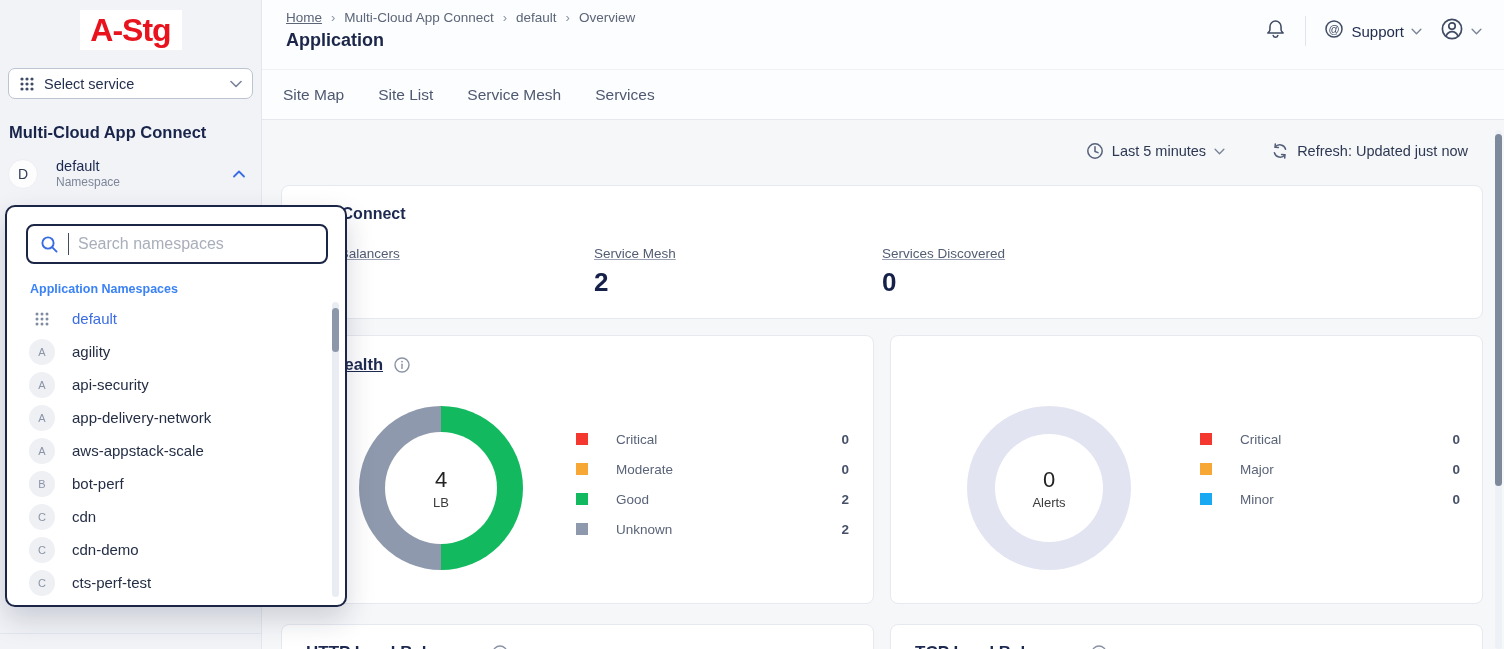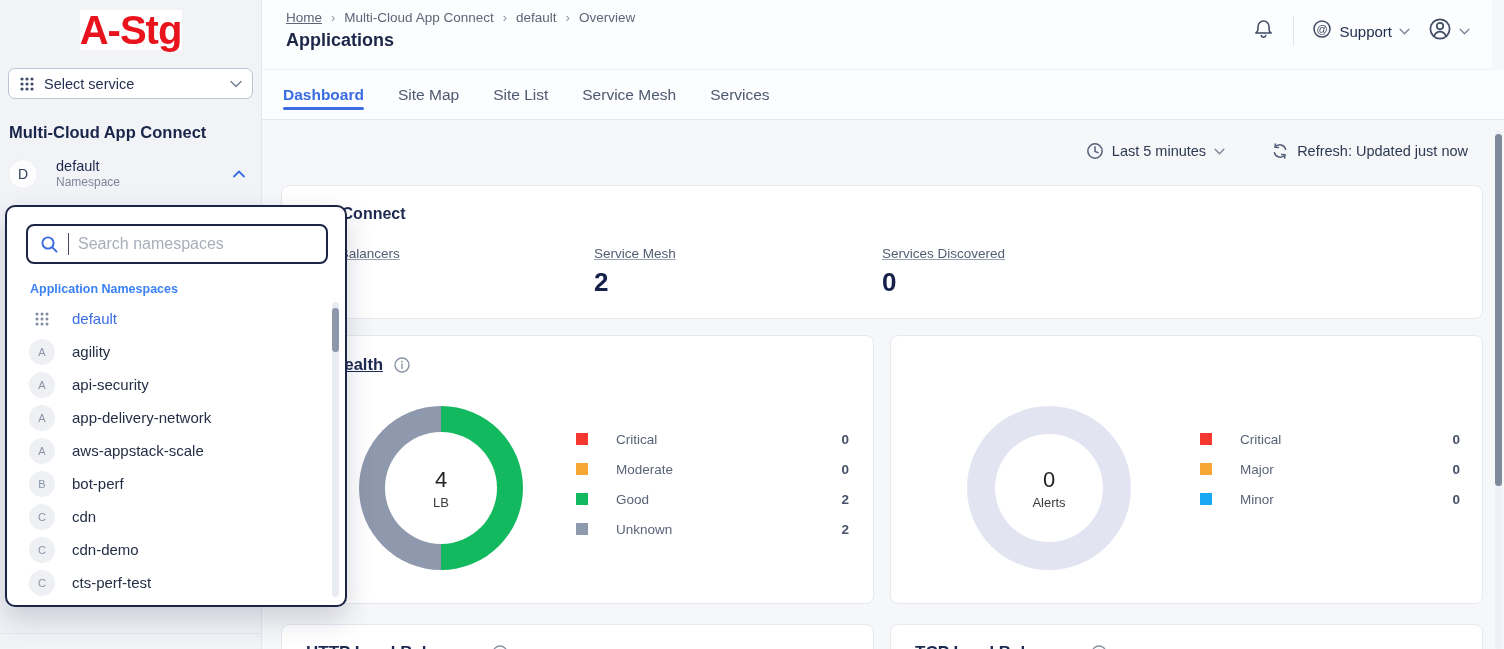--- a/index.html
+++ b/index.html
@@ -2,36 +2,36 @@
 <html><head>
 <meta charset="utf-8">
 <style>
   * { margin:0; padding:0; box-sizing:border-box; }
   html,body { width:1504px; height:649px; overflow:hidden; }
   body { font-family:"Liberation Sans", sans-serif; background:#f6f7f9; position:relative; color:#1c2849; }
 
   
   .sidebar { position:absolute; left:0; top:0; bottom:0; width:262px; background:#f1f3f7; border-right:1px solid #e2e6ed; }
   .logo-box { width:102px; height:40px; margin:10px auto 0 auto; background:#ffffff; display:flex; align-items:center; justify-content:center; }
-  .logo-text { color:#e8131d; font-size:40px; font-weight:800; letter-spacing:-1px; }
+  .logo-text { color:#e8131d; font-size:32px; font-weight:800; letter-spacing:-1px; }
   .select-service { margin:18px 8px 0 8px; height:31px; background:#fff; border:1px solid #bcc4d2; border-radius:7px; display:flex; align-items:center; padding:0 10px; gap:9px; cursor:pointer; }
   .select-service .label { font-size:14.5px; color:#243050; flex:1; }
   .select-service .grid-ic { color:#3e4a66; display:flex; }
   .chev { color:#7b8498; display:flex; }
   .section-title { margin:24px 9px 0 9px; font-size:16.5px; font-weight:700; color:#18244a; }
   .ns-selector { margin:16px 8px 0 8px; display:flex; align-items:center; gap:18px; cursor:pointer; }
   .ns-avatar { width:30px; height:30px; border-radius:50%; background:#fdfdfe; border:1px solid #eceef3; display:flex; align-items:center; justify-content:center; font-size:14px; color:#313c58; }
   .ns-text { flex:1; }
   .ns-name { font-size:14.5px; color:#1d2950; }
   .ns-sub { font-size:12px; color:#7d8698; margin-top:1px; }
   .ns-chev { color:#3a6ce2; display:flex; margin-right:8px; }
   .sidebar-divider { position:absolute; left:0; right:0; bottom:15px; height:1px; background:#e3e7ee; }
 
   
-  .topbar { position:absolute; left:262px; top:0; right:12px; height:70px; background:#fcfdfe; border-bottom:1px solid #eef1f5; }
+  .topbar { position:absolute; left:262px; top:0; right:0; height:70px; background:#fcfdfe; border-bottom:1px solid #eef1f5; }
   .breadcrumb { position:absolute; left:24px; top:10px; display:flex; align-items:center; gap:9px; font-size:13.5px; color:#5c6678; }
   .crumb-link { text-decoration:underline; cursor:pointer; }
   .crumb-sep { color:#8b93a5; font-size:13px; }
   .page-title { position:absolute; left:24px; top:30px; font-size:18px; font-weight:600; color:#1b2649; }
   .topbar-right { position:absolute; right:22px; top:0; height:62px; display:flex; align-items:center; gap:18px; }
   .icon-btn { display:flex; align-items:center; cursor:pointer; color:#3f4a63; }
   .v-divider { width:1px; height:30px; background:#e0e4ec; }
   .support-btn, .account-btn { display:flex; align-items:center; gap:7px; cursor:pointer; color:#3f4a63; }
   .support-label { font-size:15px; color:#222e4e; }
 
@@ -155,21 +155,21 @@
 <header class="topbar">
   <nav class="breadcrumb">
     <span class="crumb-link">Home</span>
     <span class="crumb-sep">›</span>
     <span>Multi-Cloud App Connect</span>
     <span class="crumb-sep">›</span>
     <span>default</span>
     <span class="crumb-sep">›</span>
     <span>Overview</span>
   </nav>
-  <h1 class="page-title">Applications</h1>
+  <h1 class="page-title">Application</h1>
 
   <div class="topbar-right">
     <span class="icon-btn">
       <span>
         <svg width="23" height="23" viewBox="0 0 24 24" fill="none" stroke="currentColor" stroke-width="1.6" stroke-linecap="round" stroke-linejoin="round">
           <path d="M12 3.2a5.8 5.8 0 0 0-5.8 5.8v3.1c0 .9-.35 1.7-1 2.3L4 15.6h16l-1.2-1.2c-.65-.6-1-1.4-1-2.3V9A5.8 5.8 0 0 0 12 3.2z"></path>
           <path d="M9.6 18.3a2.5 2.5 0 0 0 4.8 0"></path>
         </svg>
       </span>
     </span>
@@ -199,21 +199,20 @@
       <span class="chev">
         <svg width="11" height="7" viewBox="0 0 12 8">
             <polyline points="1,1.5 6,6.5 11,1.5" fill="none" stroke="currentColor" stroke-width="1.6" stroke-linecap="round" stroke-linejoin="round"></polyline>
           </svg>
       </span>
     </span>
   </div>
 </header>
 
 <nav class="tabs">
-  <span class="tab active">Dashboard</span>
   <span class="tab">Site Map</span>
   <span class="tab">Site List</span>
   <span class="tab">Service Mesh</span>
   <span class="tab">Services</span>
 </nav>
 
 <main class="content">
 
   <div class="toolbar">
     <span class="tool-item">

